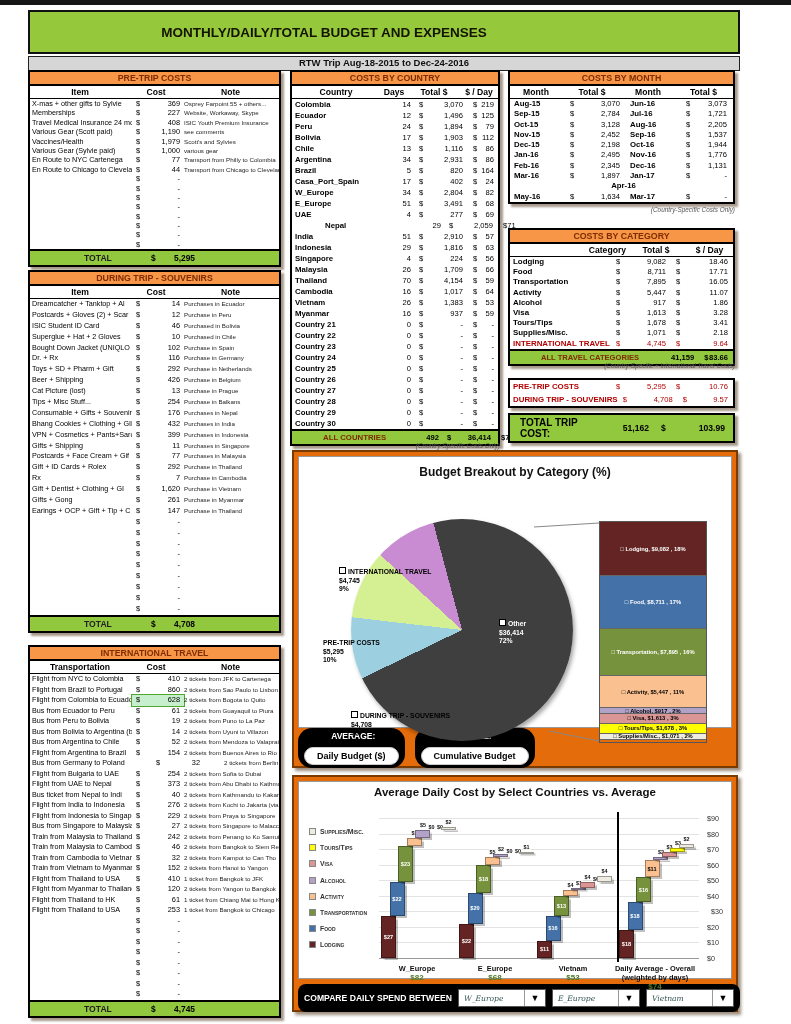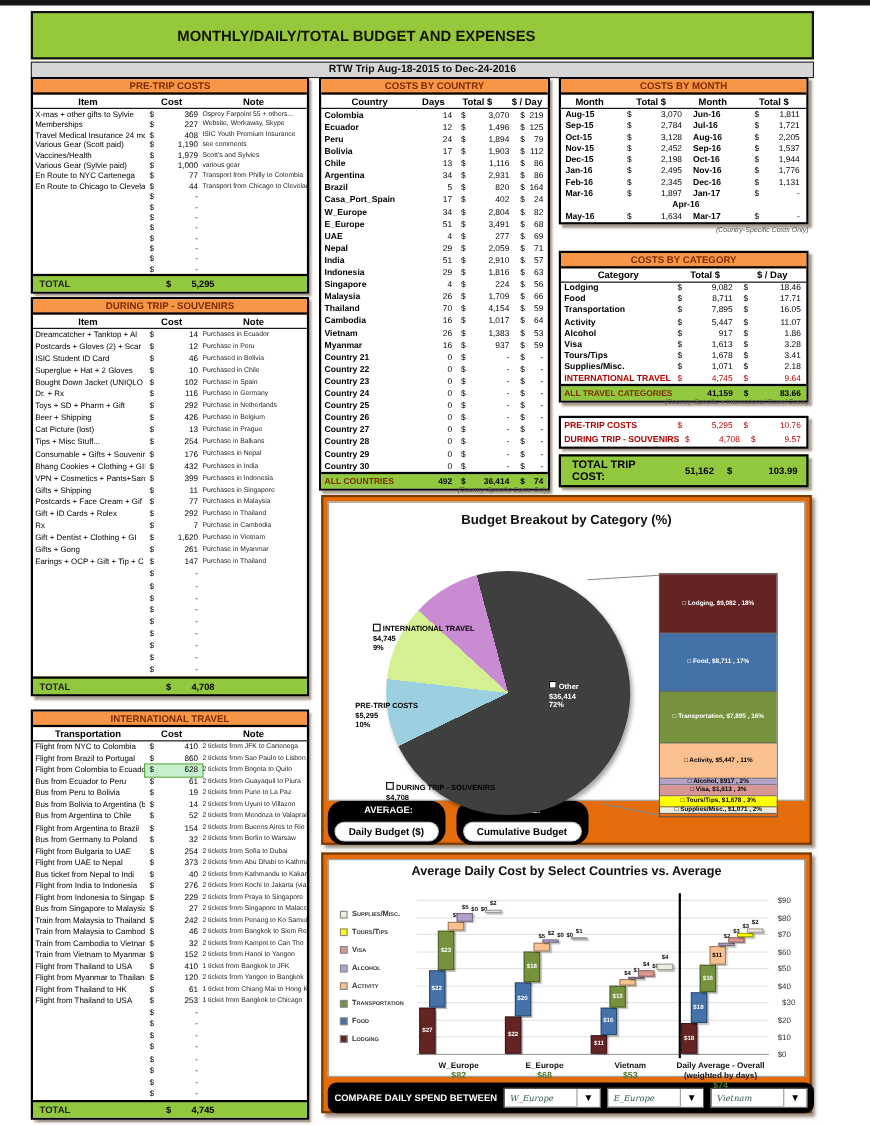--- a/index.html
+++ b/index.html
@@ -18,37 +18,37 @@
   
   .tbl{position:absolute;background:#fff;border:2px solid #000;box-sizing:border-box;box-shadow:3px 3px 2px rgba(60,30,0,.45);}
   .tbl .hdr{background:#F79646;color:#7F2B00;font-weight:bold;text-align:center;font-size:8.8px;line-height:12px;border-bottom:2px solid #000;}
   .cols{display:flex;font-weight:bold;font-size:8.6px;line-height:12px;border-bottom:1.5px solid #000;}
   .cols span{text-align:center;}
   .trow{display:flex;align-items:center;}
   .ci{flex:0 0 100px;font-size:7.2px;white-space:nowrap;overflow:hidden;padding-left:2px;}
   .cc{flex:0 0 52px;display:flex;justify-content:space-between;font-size:7.4px;padding:0 4px;box-sizing:border-box;}
   .cc.hl{background:#C7EFCE;outline:1px solid #4ea72e;}
   .cn{flex:1;font-size:6.2px;color:#1d1d1d;white-space:nowrap;overflow:hidden;padding-right:1px;}
-  .total{display:flex;background:#92C83E;border-top:2px solid #000;font-weight:bold;font-size:8.6px;line-height:14px;}
+  .total{display:flex;background:#92C83E;border-top:2px solid #000;font-weight:bold;font-size:8.6px;line-height:14px;padding-left:48px;}
   .total .tl{flex:1;padding-left:6px;color:#222;}
   .total .cc{font-weight:bold;font-size:8.4px;align-items:center;}
   .note-it{position:absolute;font-size:6.4px;font-style:italic;color:#555;text-align:right;}
 
   
   .c4a{flex:0 0 88px;font-size:7.8px;font-weight:bold;padding-left:3px;white-space:nowrap;overflow:hidden;}
   .c4b{flex:0 0 28px;font-size:7.6px;text-align:right;padding-right:4px;}
   .c4c{flex:0 0 52px;display:flex;justify-content:space-between;font-size:7.6px;padding:0 4px;box-sizing:border-box;}
   .c4d{flex:1;display:flex;justify-content:space-between;font-size:7.6px;padding:0 4px 0 6px;box-sizing:border-box;}
   .cm{flex:0 0 52px;font-size:7.8px;font-weight:bold;padding-left:4px;}
   .cmv{flex:0 0 60px;display:flex;justify-content:space-between;font-size:7.6px;padding:0 6px 0 4px;box-sizing:border-box;}
   .cca{flex:0 0 98px;font-size:7.9px;font-weight:bold;padding-left:3px;white-space:nowrap;}
   .ccb{flex:0 0 60px;display:flex;justify-content:space-between;font-size:7.6px;padding:0 5px;box-sizing:border-box;}
   .ccc{flex:1;display:flex;justify-content:space-between;font-size:7.6px;padding:0 5px;box-sizing:border-box;}
   .redrow{color:#B30000;}
-  .grn-foot{display:flex;background:#92C83E;border-top:2px solid #000;font-weight:bold;line-height:13px;}
+  .grn-foot{display:flex;background:#92C83E;border-top:2px solid #000;font-weight:bold;line-height:13px;padding-left:28px;}
 
   #summary{position:absolute;left:508px;top:378px;width:227px;border:2px solid #000;background:#fff;box-sizing:border-box;box-shadow:3px 3px 2px rgba(60,30,0,.45);}
   #summary .trow{line-height:13px;}
   #totaltrip{position:absolute;left:508px;top:413px;width:227px;height:30px;background:#92C83E;border:2px solid #000;box-sizing:border-box;display:flex;align-items:center;box-shadow:3px 3px 2px rgba(60,30,0,.45);}
   #totaltrip .tl{flex:1;font-weight:bold;font-size:10px;padding-left:10px;}
   #totaltrip .v1{font-weight:bold;font-size:8.6px;width:46px;text-align:right;}
   #totaltrip .v2{font-weight:bold;font-size:8.6px;width:64px;display:flex;justify-content:space-between;padding:0 8px 0 12px;}
 
   
   .opanel{position:absolute;background:#E46C0A;border:2px solid #7a3b00;box-sizing:border-box;box-shadow:3px 3px 3px rgba(60,30,0,.5);padding:4px;}
@@ -571,21 +571,21 @@
           <span class="cn">2 tickets from Mendoza to Valapraiso</span>
         </div>
         <div class="trow" style="line-height: 10.5px; height: 10.5px;">
           <span class="ci">Flight from Argentina to Brazil</span>
           <span class="cc">
             <span>$</span>
             <span>154</span>
           </span>
           <span class="cn">2 tickets from Buenos Aires to Rio</span>
         </div>
-        <div class="trow" style="line-height: 10.5px; height: 10.5px;">
+        <div class="trow" style="line-height: 10.5px; height: 10.5px; gap: 20px;">
           <span class="ci">Bus from Germany to Poland</span>
           <span class="cc">
             <span>$</span>
             <span>32</span>
           </span>
           <span class="cn">2 tickets from Berlin to Warsaw</span>
         </div>
         <div class="trow" style="line-height: 10.5px; height: 10.5px;">
           <span class="ci">Flight from Bulgaria to UAE</span>
           <span class="cc">
@@ -907,21 +907,21 @@
           <span class="c4b">4</span>
           <span class="c4c">
             <span>$</span>
             <span>277</span>
           </span>
           <span class="c4d">
             <span>$</span>
             <span>69</span>
           </span>
         </div>
-        <div class="trow" style="line-height: 11px; height: 11px;">
+        <div class="trow" style="line-height: 11px; height: 11px; padding-left: 30px;">
           <span class="c4a">Nepal</span>
           <span class="c4b">29</span>
           <span class="c4c">
             <span>$</span>
             <span>2,059</span>
           </span>
           <span class="c4d">
             <span>$</span>
             <span>71</span>
           </span>
@@ -1169,21 +1169,21 @@
     <div id="month-body">
         <div class="trow" style="line-height: 10.3px; height: 10.3px;">
           <span class="cm">Aug-15</span>
           <span class="cmv">
             <span>$</span>
             <span>3,070</span>
           </span>
           <span class="cm">Jun-16</span>
           <span class="cmv" style="flex: 1 1 0%;">
             <span>$</span>
-            <span>1,811</span>
+            <span>3,073</span>
           </span>
         </div>
         <div class="trow" style="line-height: 10.3px; height: 10.3px;">
           <span class="cm">Sep-15</span>
           <span class="cmv">
             <span>$</span>
             <span>2,784</span>
           </span>
           <span class="cm">Jul-16</span>
           <span class="cmv" style="flex: 1 1 0%;">
@@ -1287,21 +1287,21 @@
             <span>-</span>
           </span>
         </div>
       </div>
   </div>
   <div class="note-it" style="left:508px;top:206px;width:227px;">(Country-Specific Costs Only)</div>
 
   <div class="tbl" style="left:508px;top:228px;width:227px;">
     <div class="hdr">COSTS BY CATEGORY</div>
     <div class="cols">
-      <span style="flex:0 0 98px;text-align:center;padding-left:3px">Category</span>
+      <span style="flex:0 0 98px;text-align:right;padding-left:18px">Category</span>
       <span style="flex:0 0 60px">Total $</span>
       <span style="flex:1">$ / Day</span>
     </div>
     <div id="category-body">
         <div class="trow" style="line-height: 10.2px; height: 10.2px;">
           <span class="cca">Lodging</span>
           <span class="ccb">
             <span>$</span>
             <span>9,082</span>
           </span>

